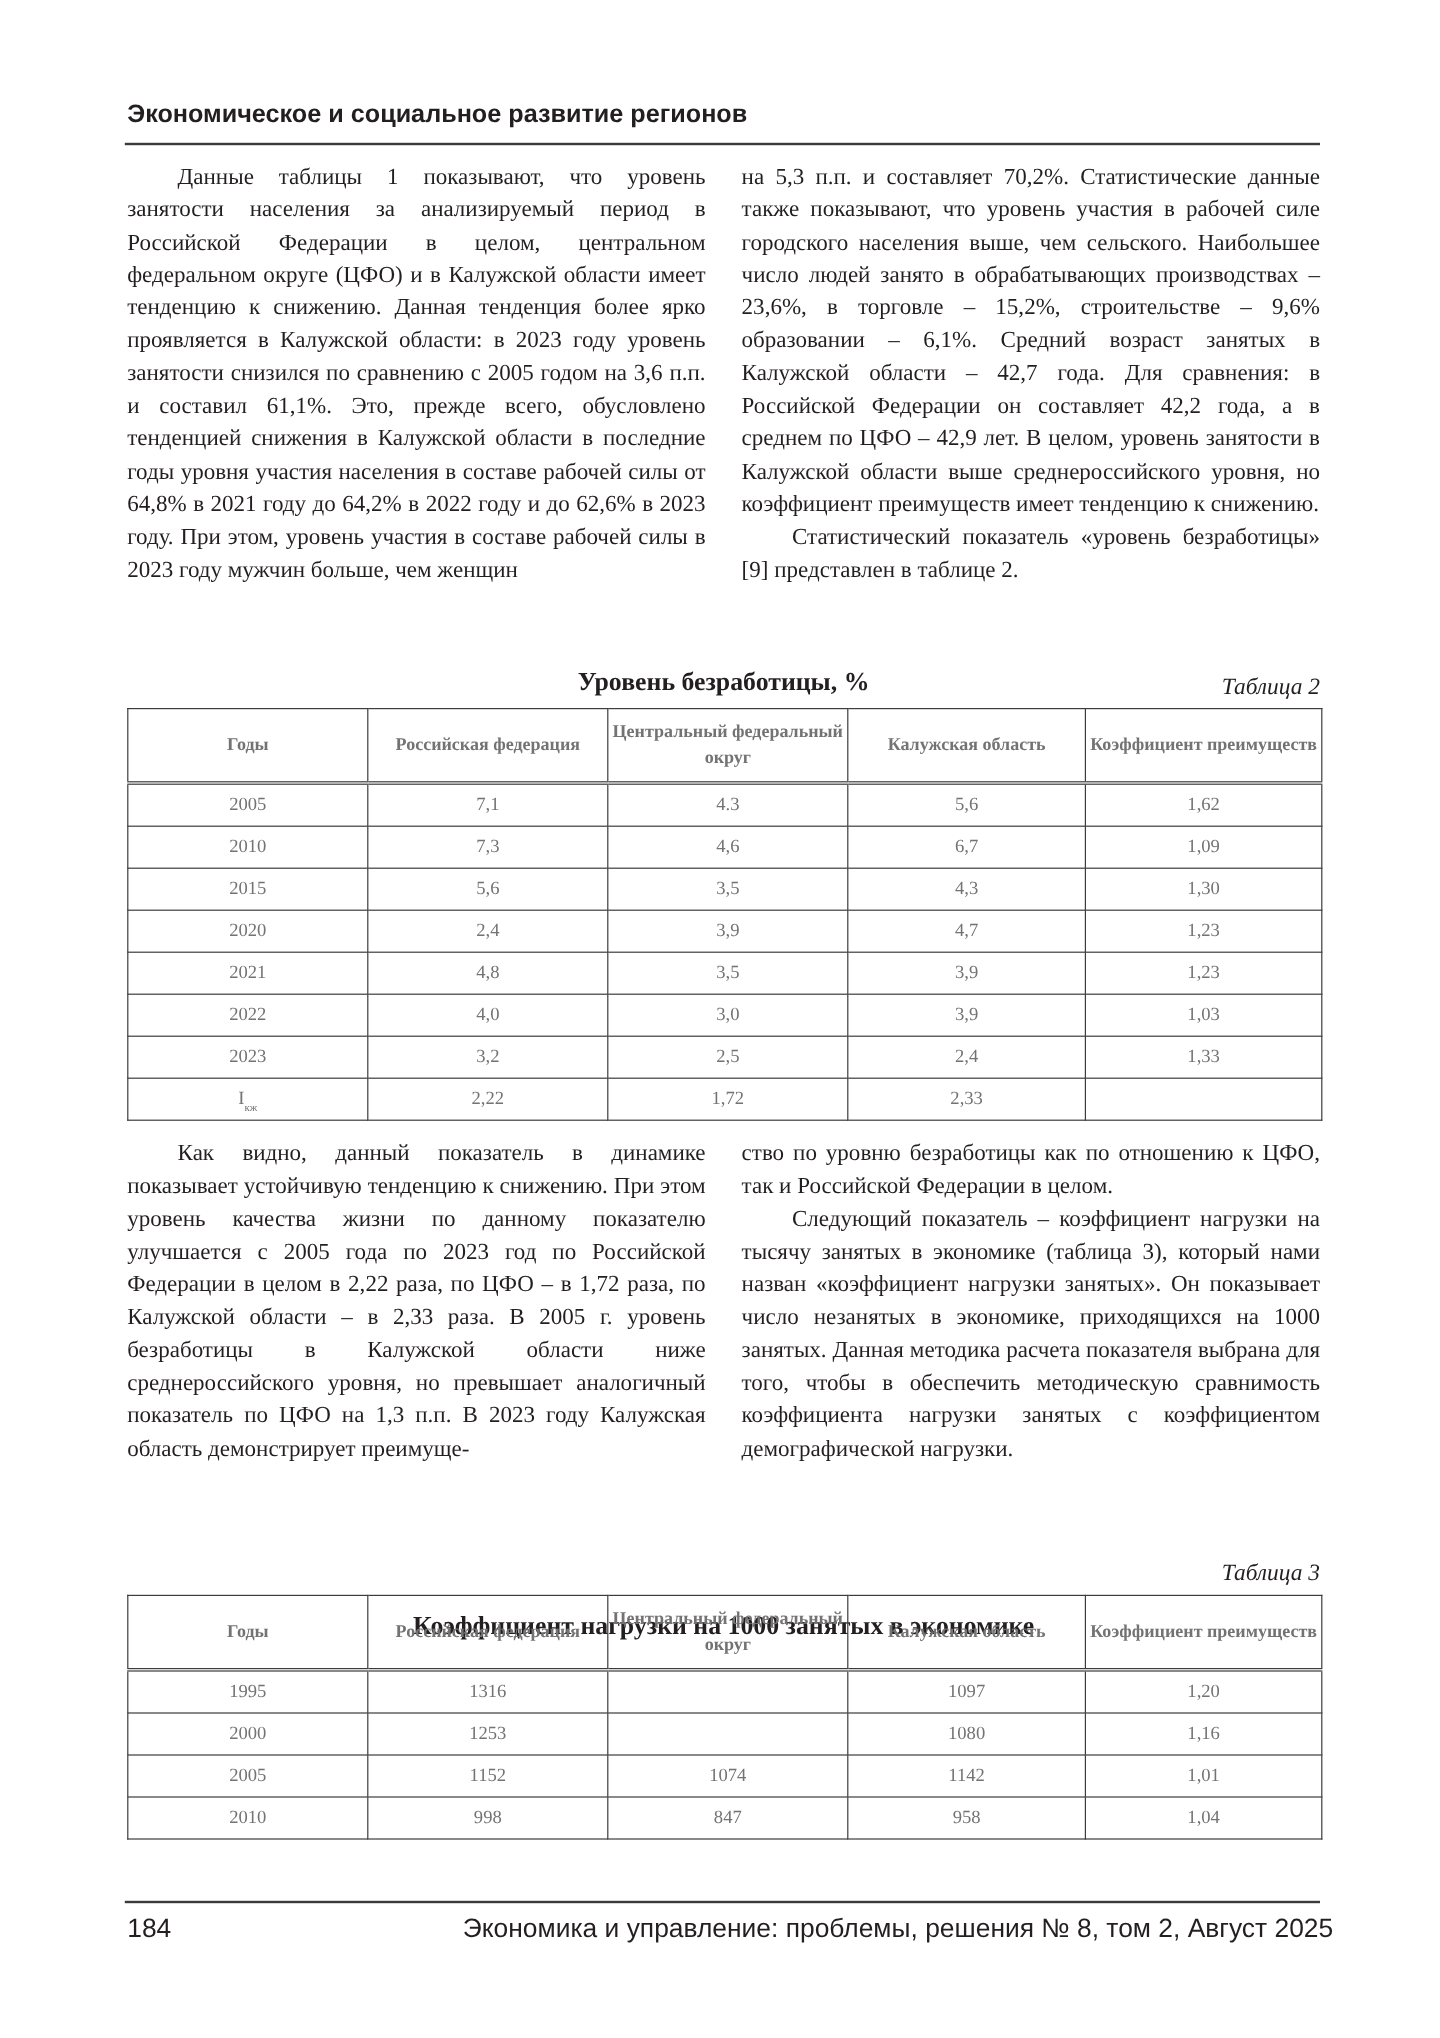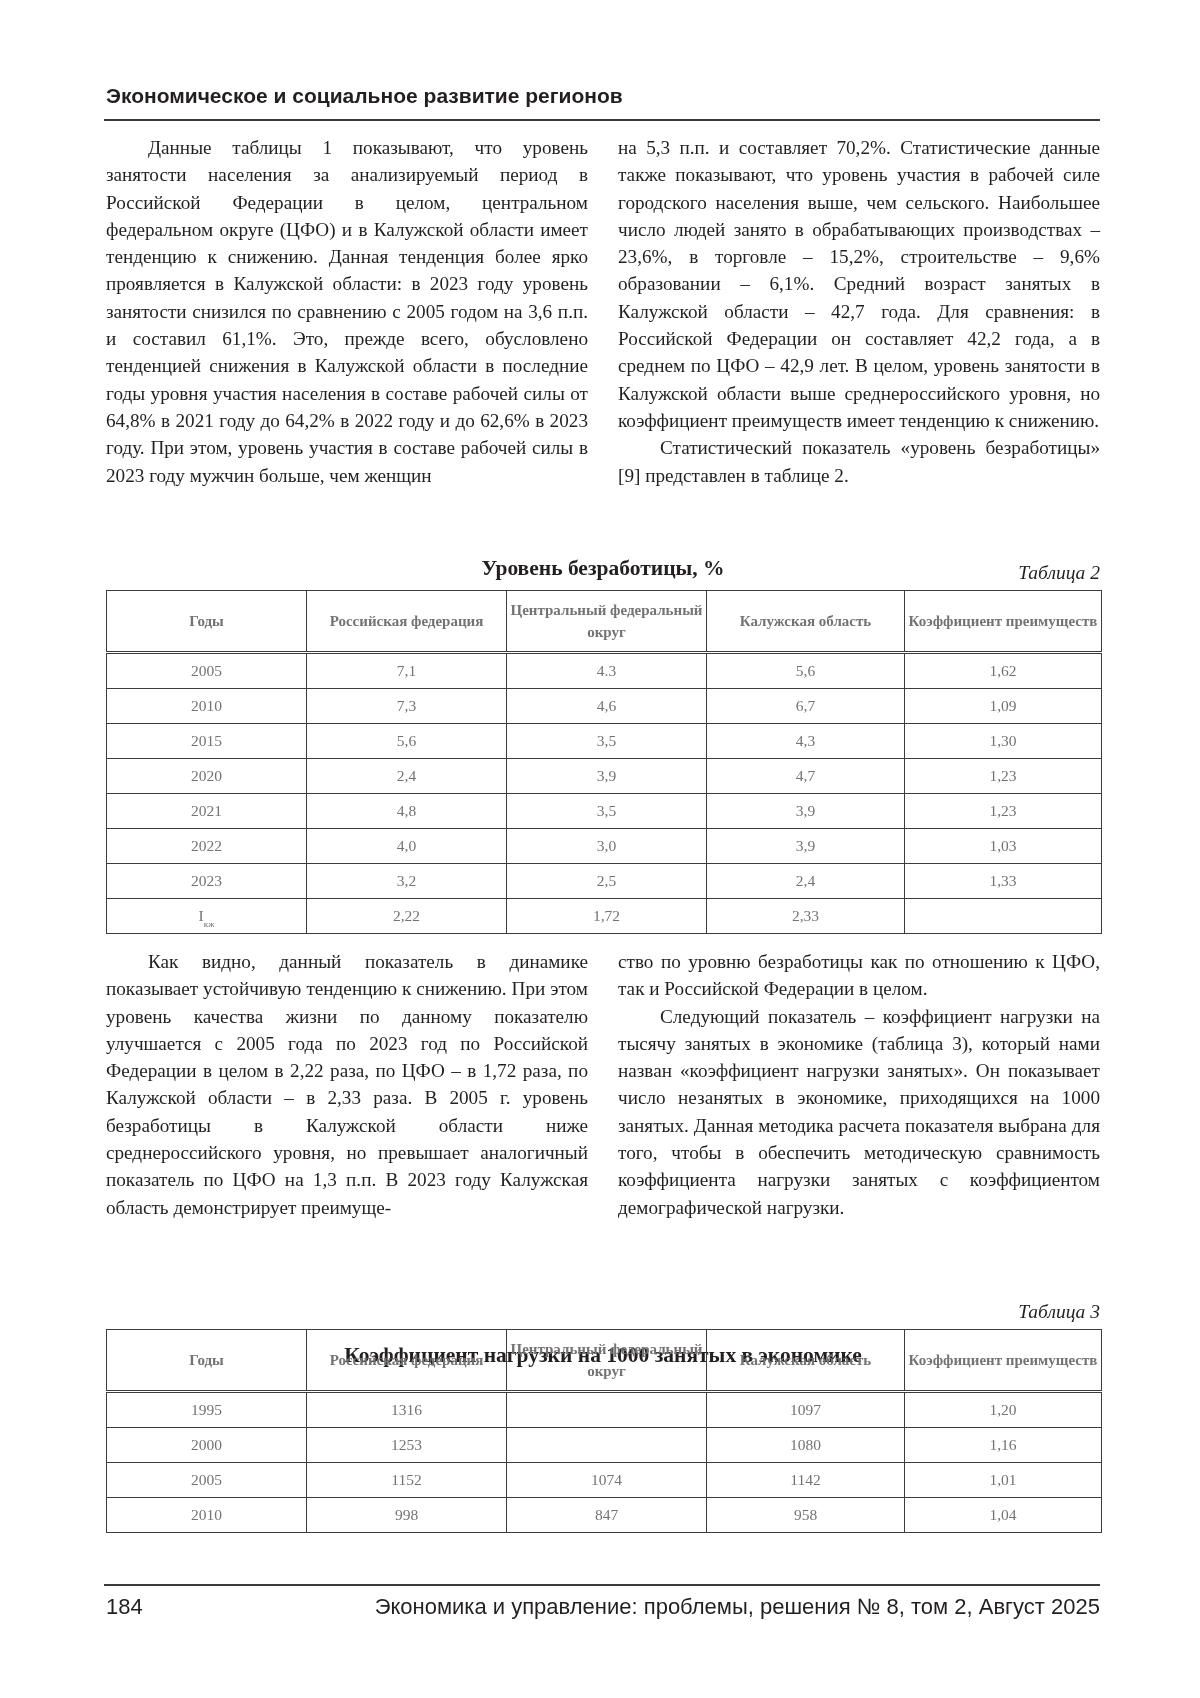--- a/index.html
+++ b/index.html
@@ -39,21 +39,21 @@
   table.data th { font-size: 15px; font-weight: bold; line-height: 22px; height: 60px; }
   table.data td { font-size: 15.5px; height: 34px; }
   table.data tr.hdr th { border-bottom: 3px double #3c3c3c; }
   .sub { font-size: 9px; position: relative; top: 6px; }
   .foot-rule { position: absolute; left: 104px; top: 1584px; width: 996px; height: 2px; background: #3a3a3a; }
   .foot-page {
     position: absolute; left: 106px; top: 1594px;
     font-family: "Liberation Sans", sans-serif; font-size: 22px; color: #231f20;
   }
   .foot-journal {
-    position: absolute; right: 100px; top: 1594px;
+    position: absolute; right: 89px; top: 1594px;
     font-family: "Liberation Sans", sans-serif; font-size: 22px; color: #231f20;
   }
 </style>
 </head>
 <body>
 
 <div class="running-head">Экономическое и социальное развитие регионов</div>
 <div class="head-rule"></div>
 
 <div class="col col-left-1">

